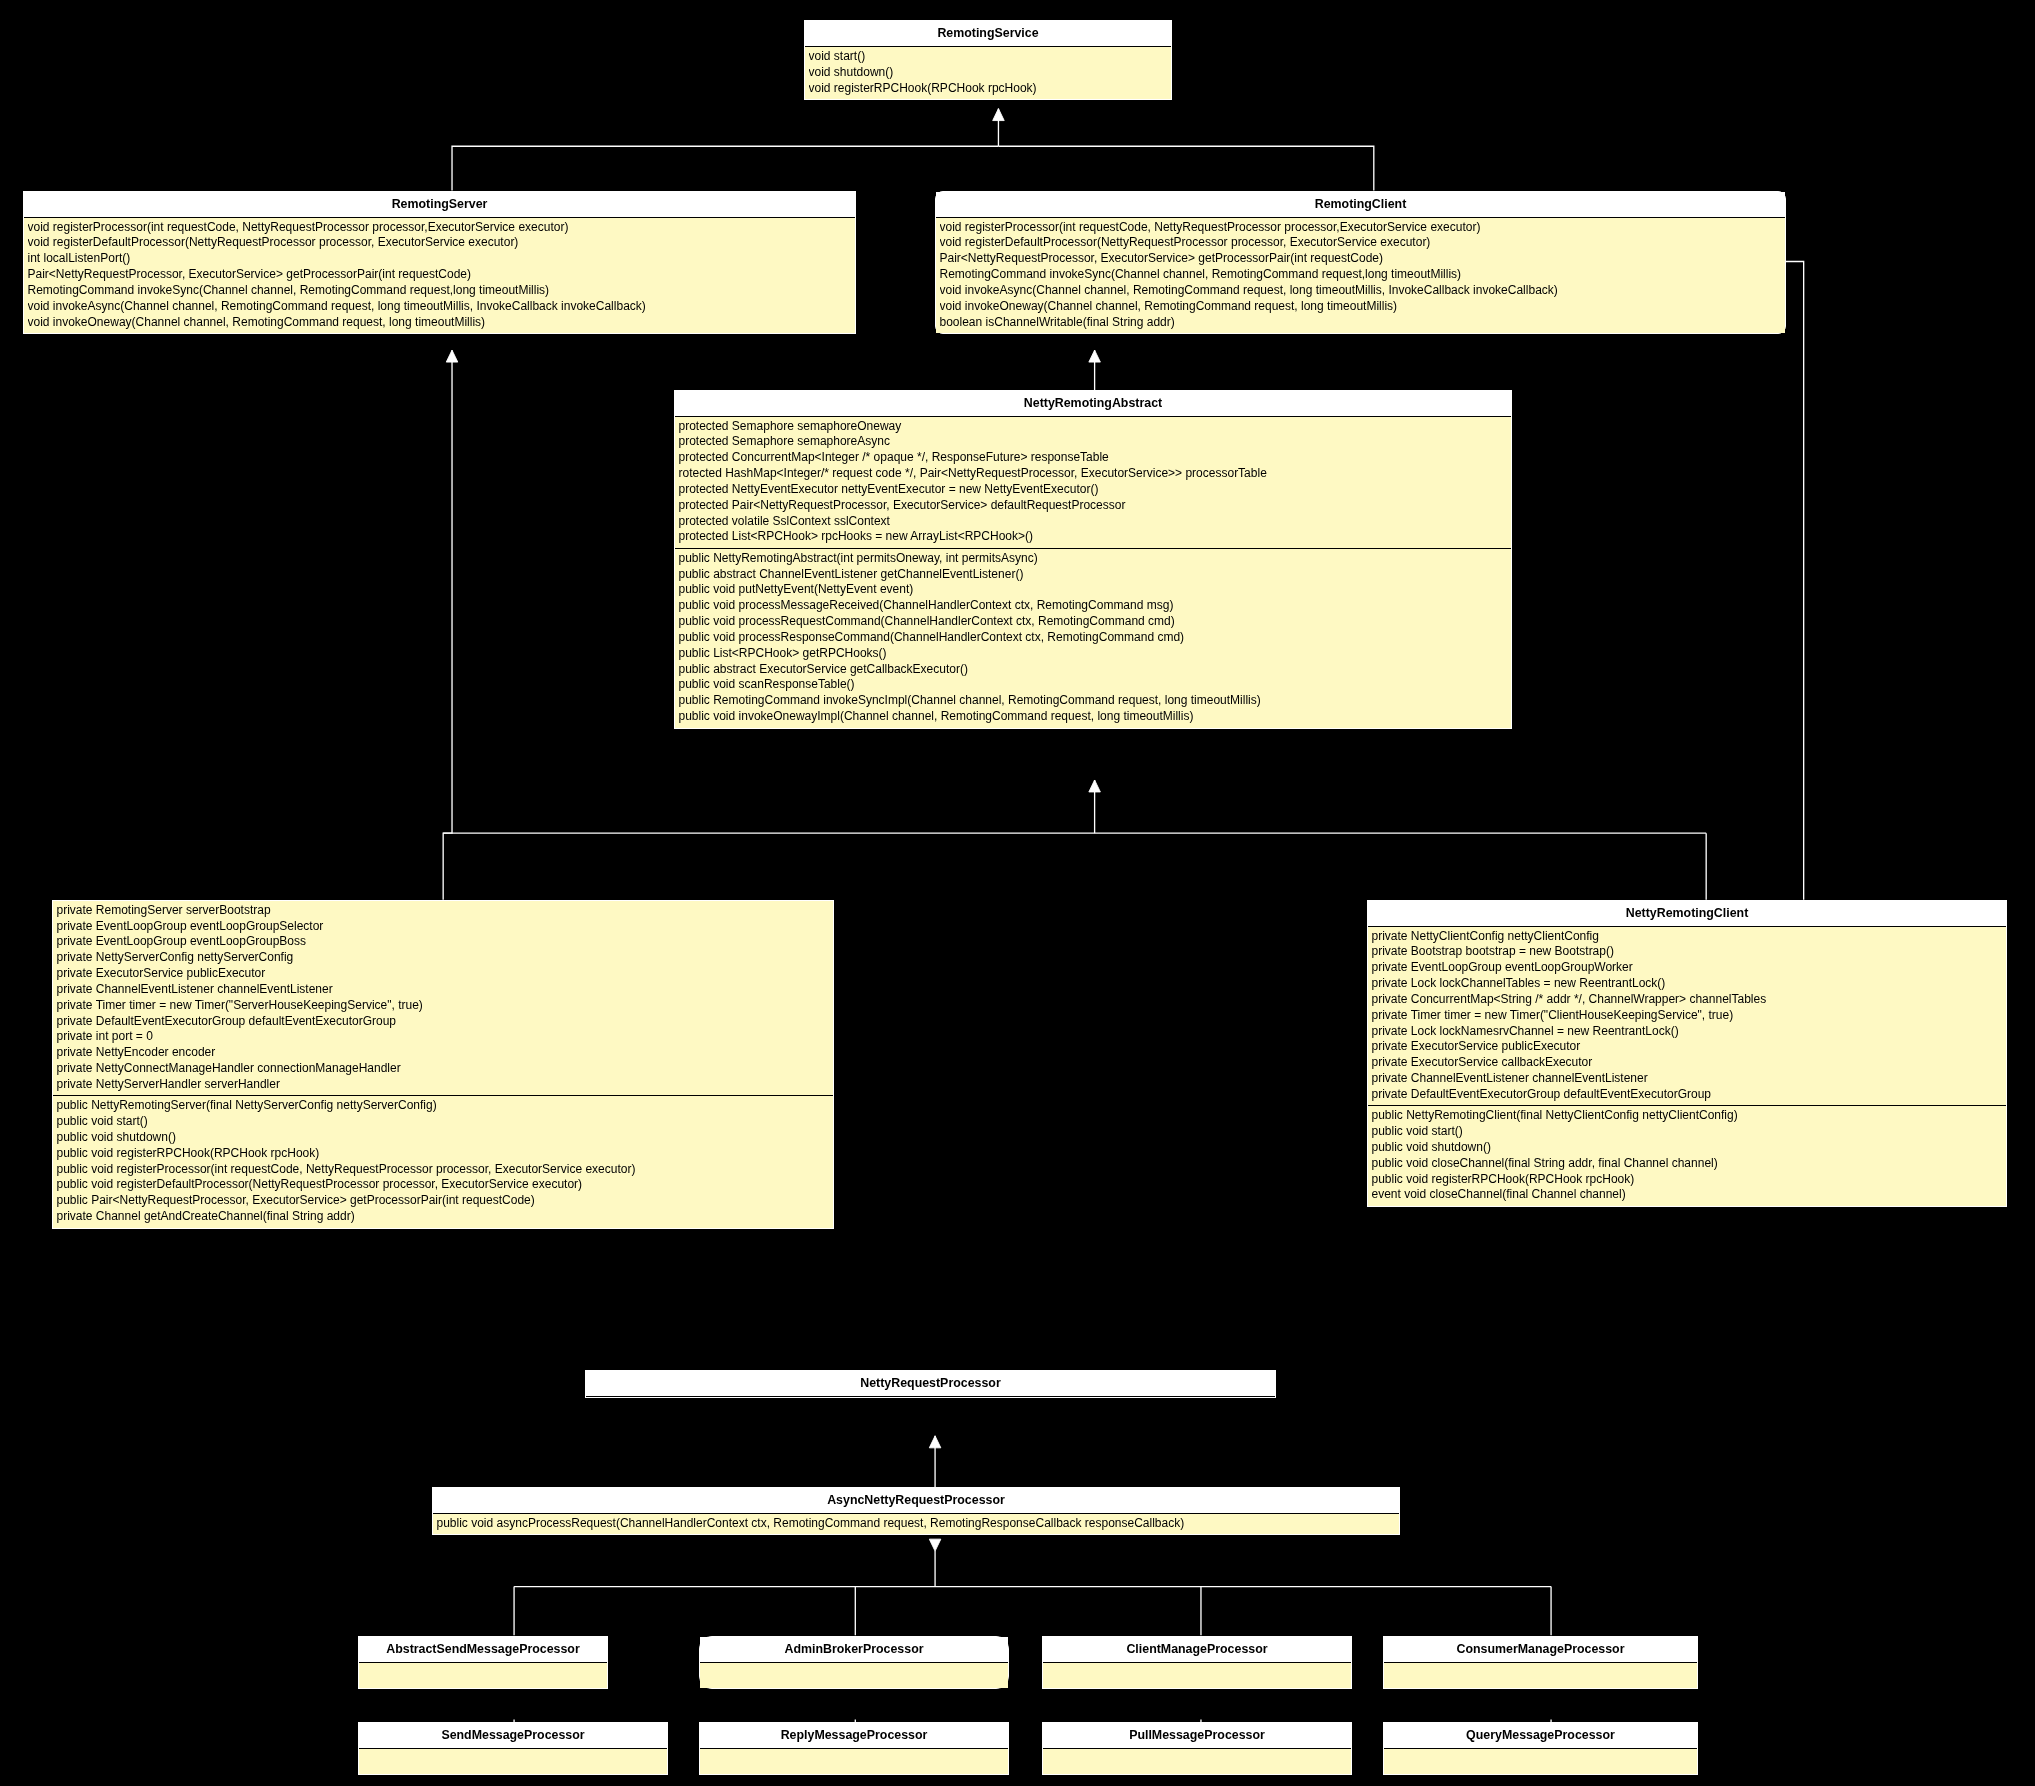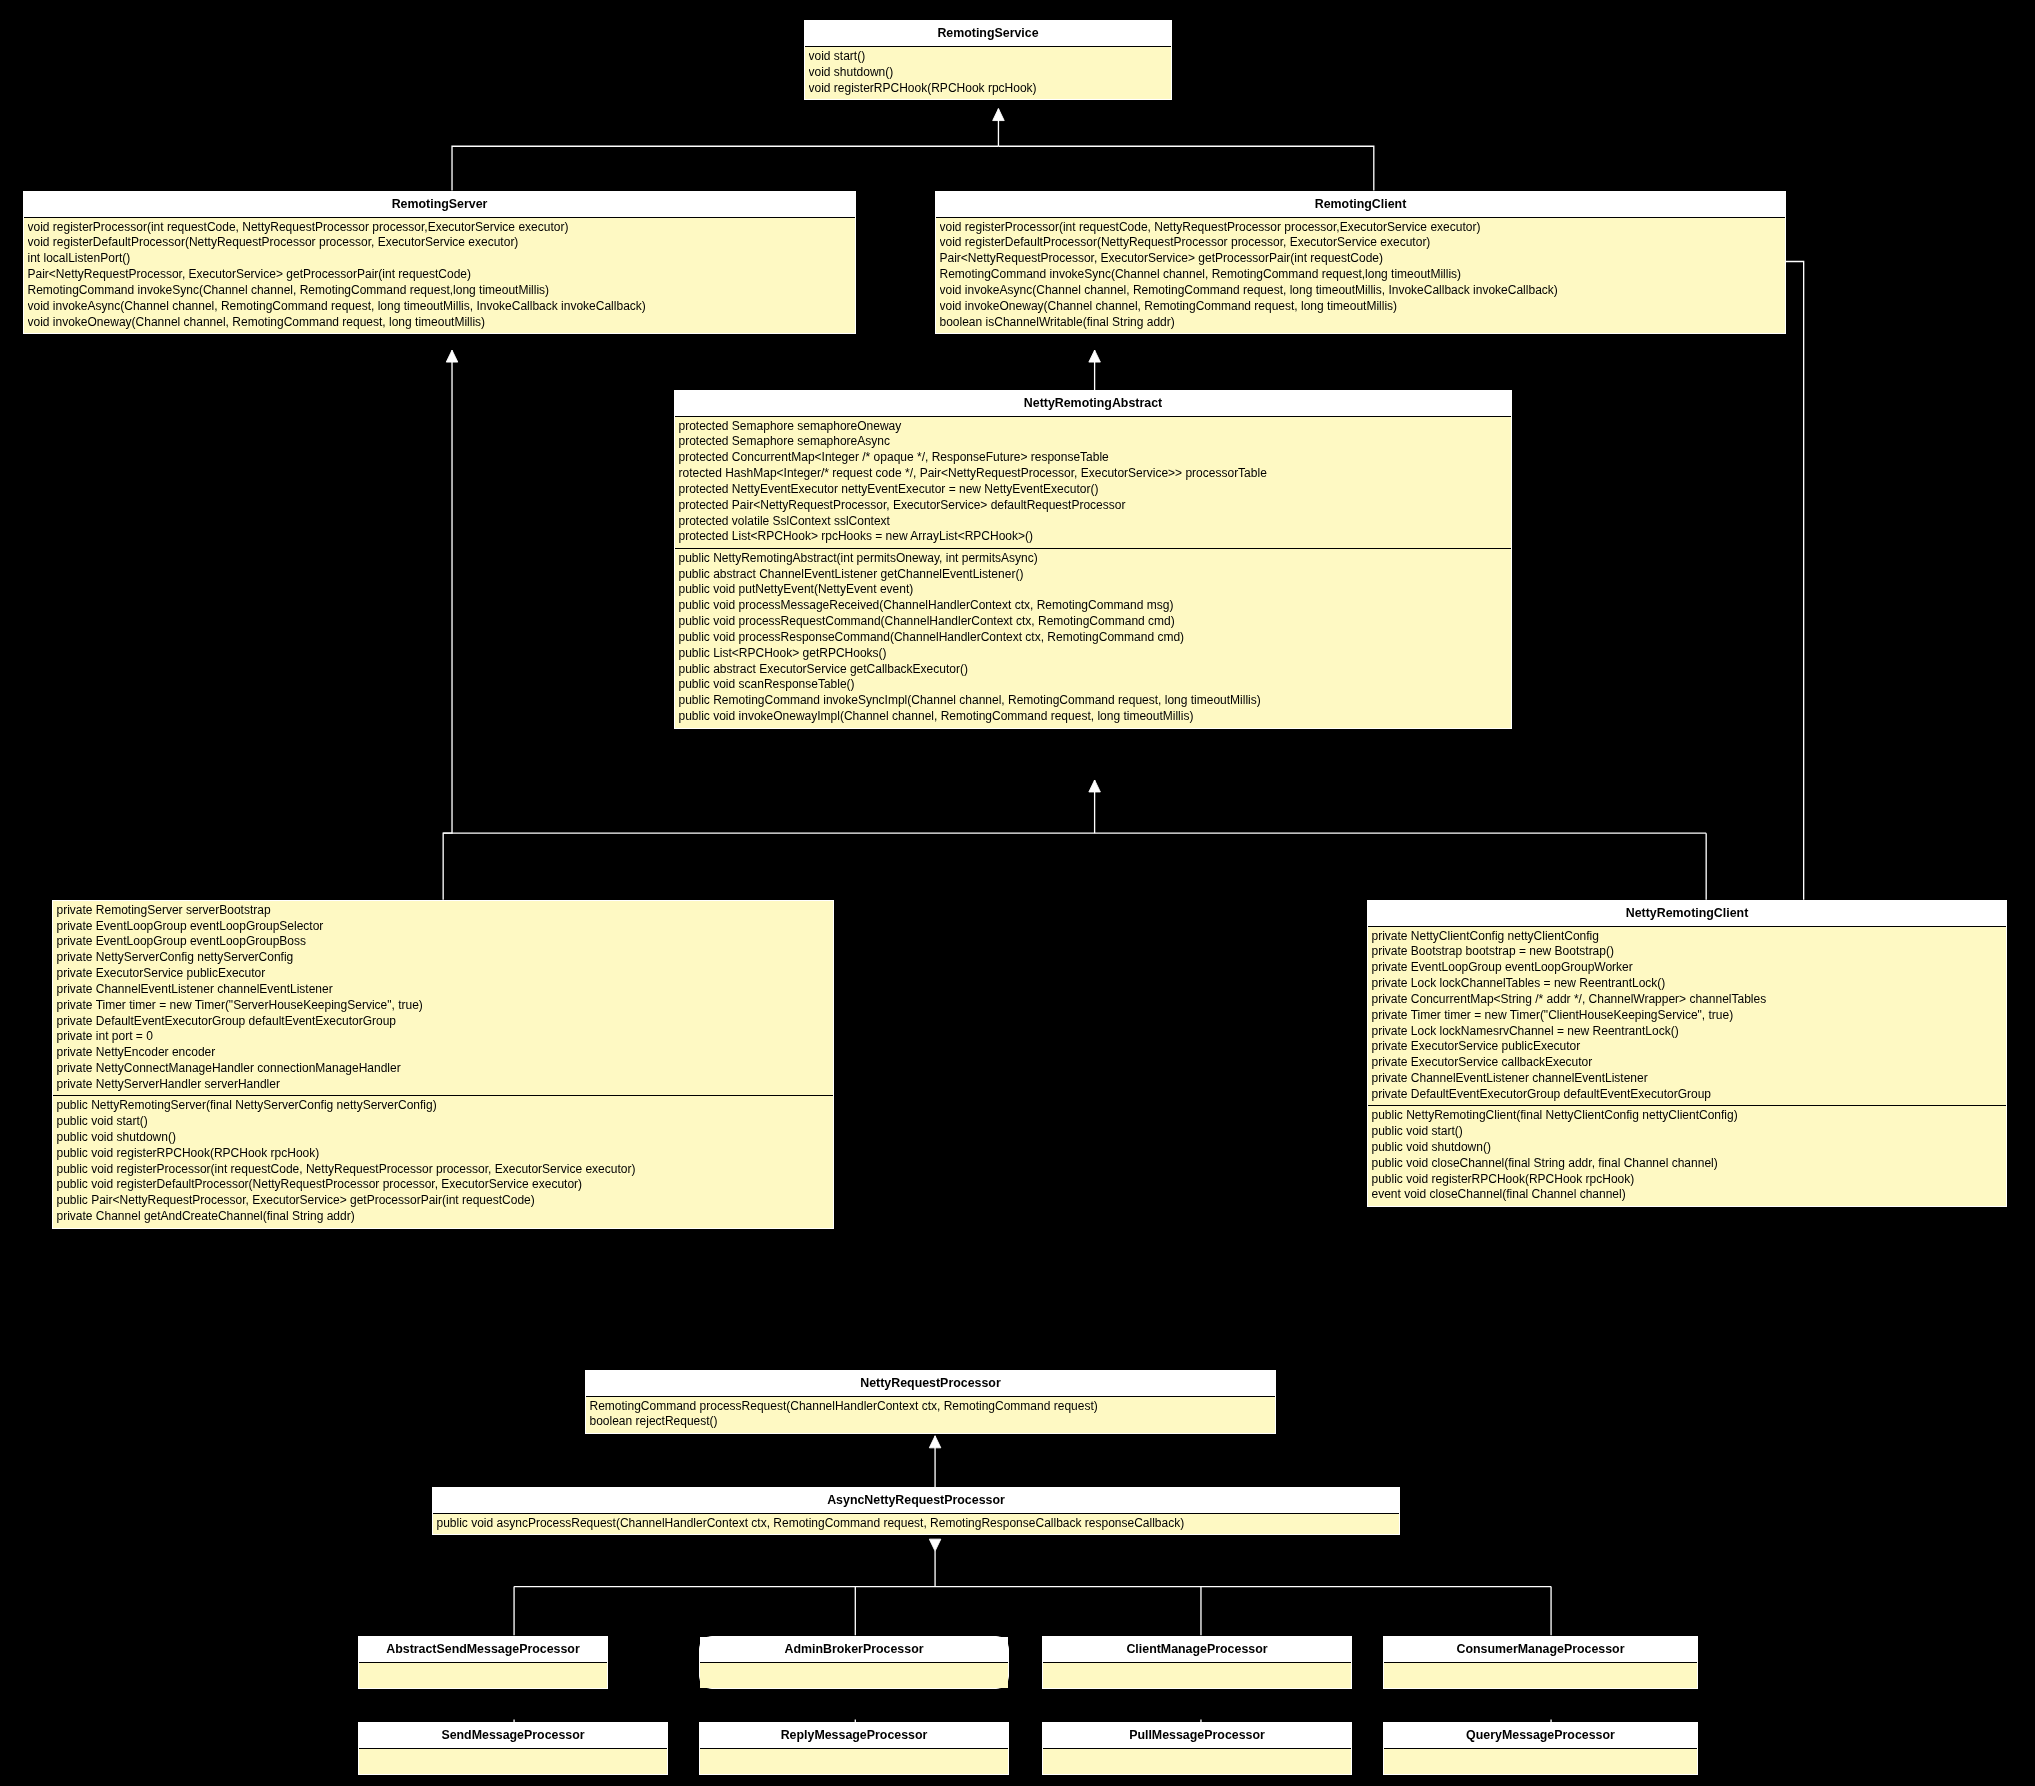--- a/index.html
+++ b/index.html
@@ -131,21 +131,21 @@
       <div class="row">void registerProcessor(int requestCode, NettyRequestProcessor processor,ExecutorService executor)</div>
       <div class="row">void registerDefaultProcessor(NettyRequestProcessor processor, ExecutorService executor)</div>
       <div class="row">int localListenPort()</div>
       <div class="row">Pair&lt;NettyRequestProcessor, ExecutorService&gt; getProcessorPair(int requestCode)</div>
       <div class="row">RemotingCommand invokeSync(Channel channel, RemotingCommand request,long timeoutMillis)</div>
       <div class="row">void invokeAsync(Channel channel, RemotingCommand request, long timeoutMillis, InvokeCallback invokeCallback)</div>
       <div class="row">void invokeOneway(Channel channel, RemotingCommand request, long timeoutMillis)</div>
     </div>
   </div>
 
-  <div class="uml" style="left:935px; top:191px; width:851px;">
+  <div class="uml" style="left:935px; top:191px; width:851px;border-radius:8px;">
     <div class="title">RemotingClient</div>
     <div class="compartment">
       <div class="row">void registerProcessor(int requestCode, NettyRequestProcessor processor,ExecutorService executor)</div>
       <div class="row">void registerDefaultProcessor(NettyRequestProcessor processor, ExecutorService executor)</div>
       <div class="row">Pair&lt;NettyRequestProcessor, ExecutorService&gt; getProcessorPair(int requestCode)</div>
       <div class="row">RemotingCommand invokeSync(Channel channel, RemotingCommand request,long timeoutMillis)</div>
       <div class="row">void invokeAsync(Channel channel, RemotingCommand request, long timeoutMillis, InvokeCallback invokeCallback)</div>
       <div class="row">void invokeOneway(Channel channel, RemotingCommand request, long timeoutMillis)</div>
       <div class="row">boolean isChannelWritable(final String addr)</div>
     </div>
@@ -225,24 +225,20 @@
       <div class="row">public void start()</div>
       <div class="row">public void shutdown()</div>
       <div class="row">public void closeChannel(final String addr, final Channel channel)</div>
       <div class="row">public void registerRPCHook(RPCHook rpcHook)</div>
       <div class="row">event void closeChannel(final Channel channel)</div>
     </div>
   </div>
 
   <div class="uml" style="left:585px; top:1370px; width:691px;">
     <div class="title">NettyRequestProcessor</div>
-    <div class="compartment">
-      <div class="row">RemotingCommand processRequest(ChannelHandlerContext ctx, RemotingCommand request)</div>
-      <div class="row">boolean rejectRequest()</div>
-    </div>
   </div>
 
   <div class="uml" style="left:432px; top:1487px; width:968px;">
     <div class="title">AsyncNettyRequestProcessor</div>
     <div class="compartment">
       <div class="row">public void asyncProcessRequest(ChannelHandlerContext ctx, RemotingCommand request, RemotingResponseCallback responseCallback)</div>
     </div>
   </div>
 
   <div class="uml empty-body title-only" style="left:358px; top:1636px; width:250px;">

